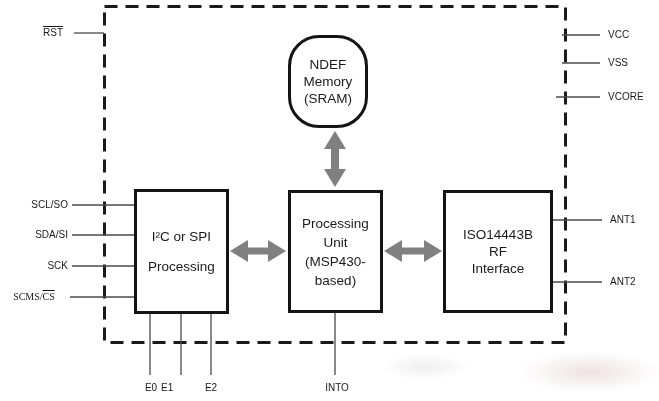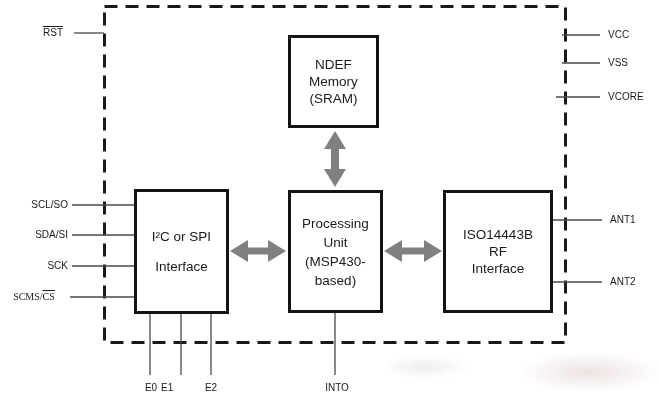--- a/index.html
+++ b/index.html
@@ -24,21 +24,21 @@
   .blk {
     position: absolute;
     box-sizing: border-box;
     border: 3px solid #141414;
     background: #ffffff;
     display: flex;
     align-items: center;
     justify-content: center;
     text-align: center;
   }
-  .blk-ndef   { left: 288px; top:  35px; width: 91px; height:  93px; }
+  .blk-ndef   { left: 288px; top:  35px; width: 80px; height:  93px; border-radius: 31px; }
   .blk-serial { left: 134px; top: 189px; width: 95px; height: 125px; }
   .blk-proc   { left: 288px; top: 190px; width: 95px; height: 123px; }
   .blk-rf     { left: 443px; top: 190px; width: 110px; height: 123px; }
   .block-label {
     white-space: pre-line;
     font-size: 13.5px;
     line-height: 17px;
     color: #1a1a1a;
   }
   .blk-proc .block-label   { line-height: 19px; }
@@ -124,21 +124,21 @@
   </svg>
 
   <div class="blk blk-ndef">
     <div class="block-label">NDEF
 Memory
 (SRAM)</div>
   </div>
 
   <div class="blk blk-serial">
     <div class="block-label">I²C or SPI
-Interface</div>
+Processing</div>
   </div>
 
   <div class="blk blk-proc">
     <div class="block-label">Processing
 Unit
 (MSP430-
 based)</div>
   </div>
 
   <div class="blk blk-rf">

